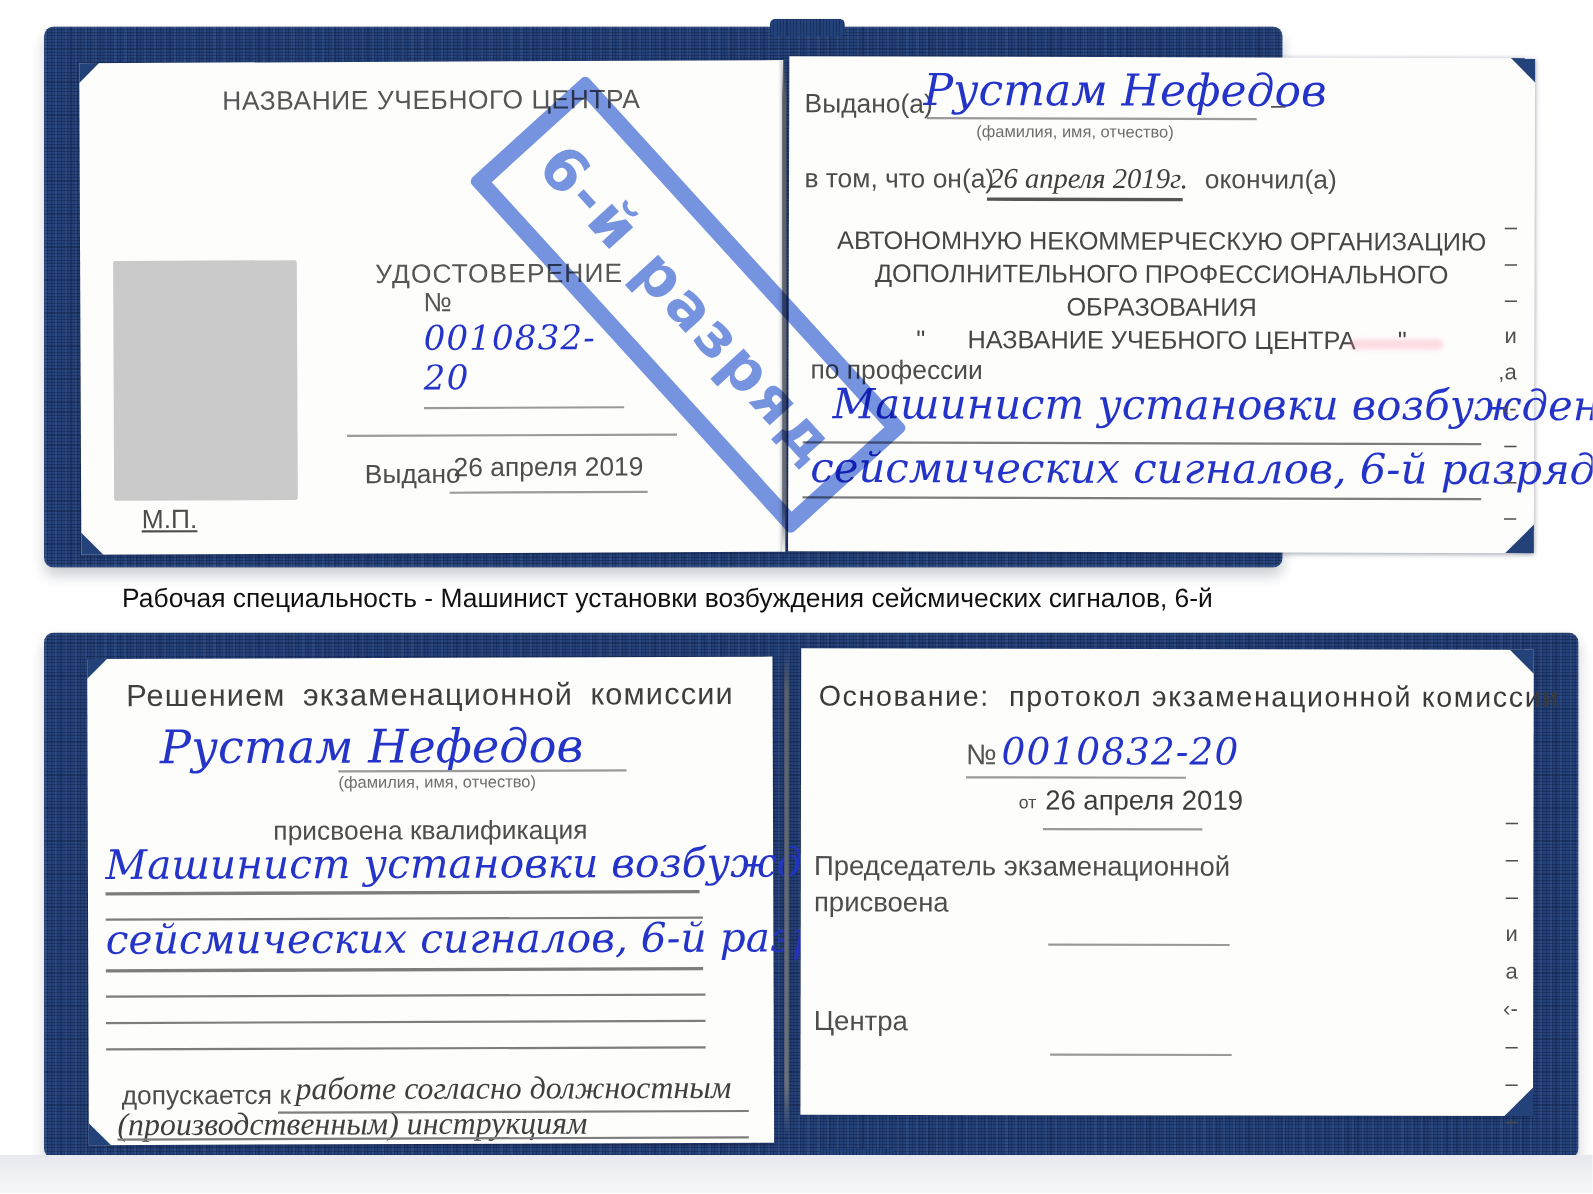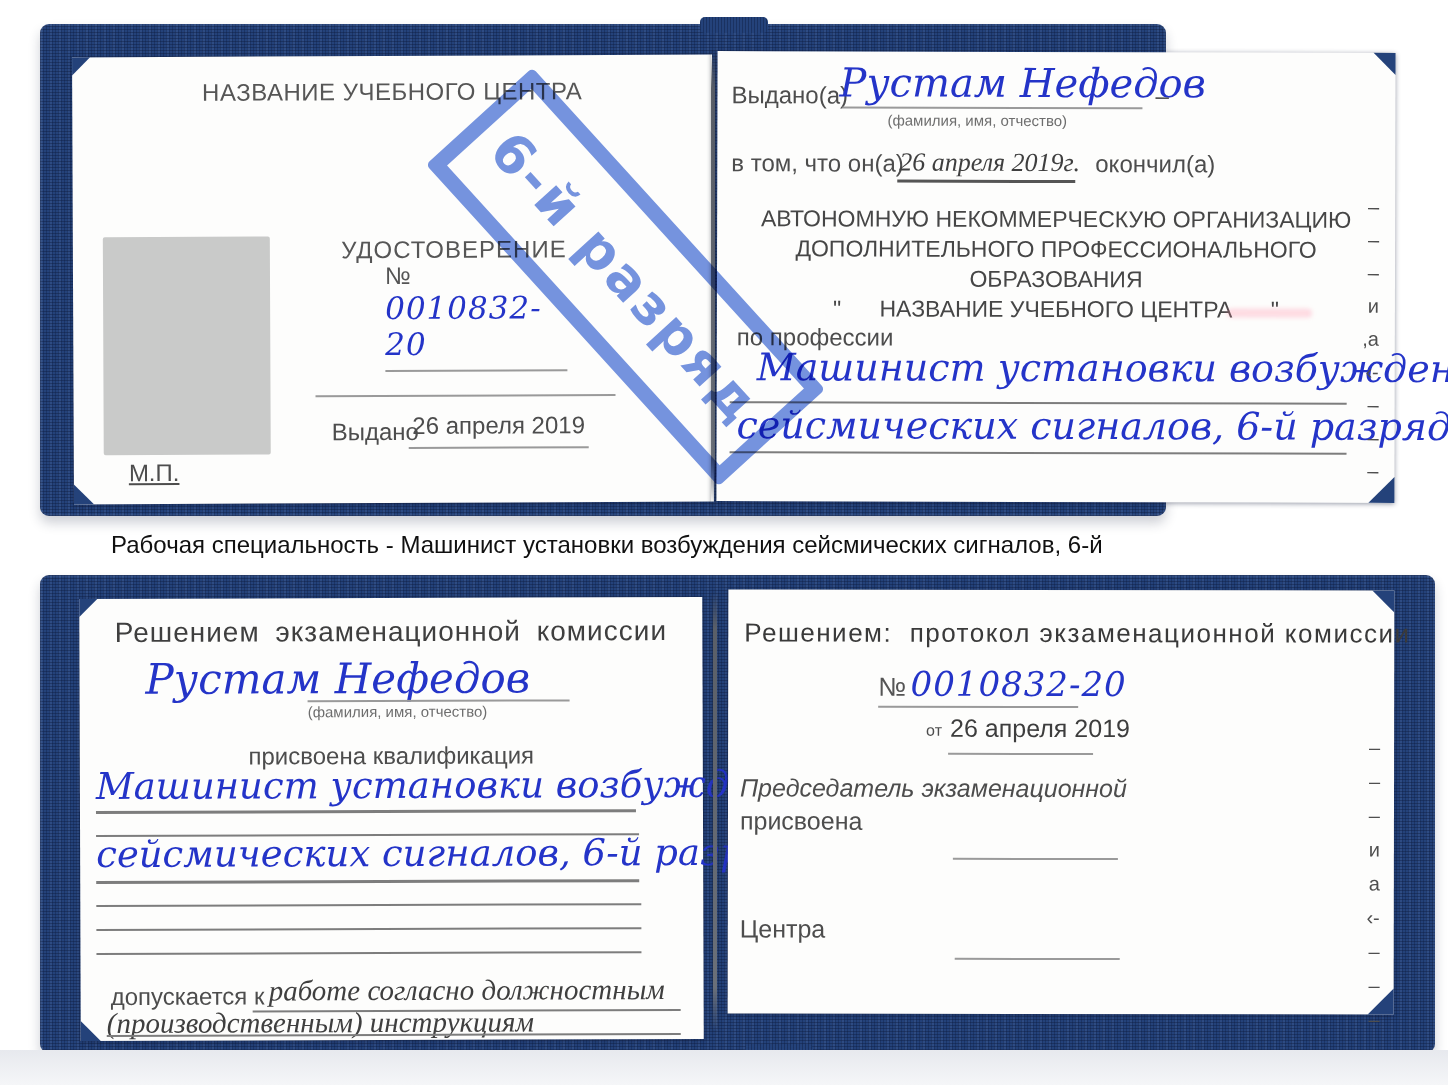--- a/index.html
+++ b/index.html
@@ -155,33 +155,33 @@
       <div class="dline" style="left:172px;top:412px;width:428px;"></div>
       <div class="ital" style="left:26px;top:408px;font-size:29px;">(производственным) инструкциям</div>
       <div class="dline" style="left:26px;top:436px;width:574px;"></div>
     </div>
 
     <div class="gutter" style="left:673px;top:18px;height:438px;"></div>
 
     <div class="page" style="left:688px;top:15px;width:666px;height:424px;transform:rotate(0.1deg);">
       <div class="fold fold-tr"></div>
       <div class="fold fold-br"></div>
-      <div class="t" style="left:16px;top:28px;font-size:26px;color:#3a3a3a;letter-spacing:1.5px;"><span>Решением:</span>&nbsp;&nbsp;<span>протокол экзаменационной комиссии</span></div>
+      <div class="t" style="left:16px;top:28px;font-size:26px;color:#3a3a3a;letter-spacing:1.5px;"><span>Основание:</span>&nbsp;&nbsp;<span>протокол экзаменационной комиссии</span></div>
 
       <div class="numrow" style="position:absolute;left:150px;top:74px;">
         <span class="pre" style="font-size:26px;">№</span>
         <span class="num" style="font-size:34px;letter-spacing:1px;">0010832-20</span>
       </div>
       <div class="line" style="left:150px;top:116px;width:200px;"></div>
 
       <div class="t" style="left:198px;top:132px;font-size:16px;">от</div>
       <div class="tc" style="left:222px;top:124px;width:140px;font-size:25px;color:#3d3d3d;">26 апреля 2019</div>
       <div class="line" style="left:220px;top:163px;width:145px;"></div>
 
-      <div class="t" style="left:12px;top:184px;font-size:25px;font-style:italic;">Председатель экзаменационной</div>
+      <div class="t" style="left:12px;top:184px;font-size:25px;">Председатель экзаменационной</div>
       <div class="t" style="left:12px;top:217px;font-size:25px;">присвоена</div>
       <div class="line" style="left:225px;top:268px;width:165px;"></div>
 
       <div class="t" style="left:12px;top:325px;font-size:25px;">Центра</div>
       <div class="line" style="left:227px;top:368px;width:165px;"></div>
 
       <div class="marks" style="right:14px;top:140px;">–
 –
 –
 и

